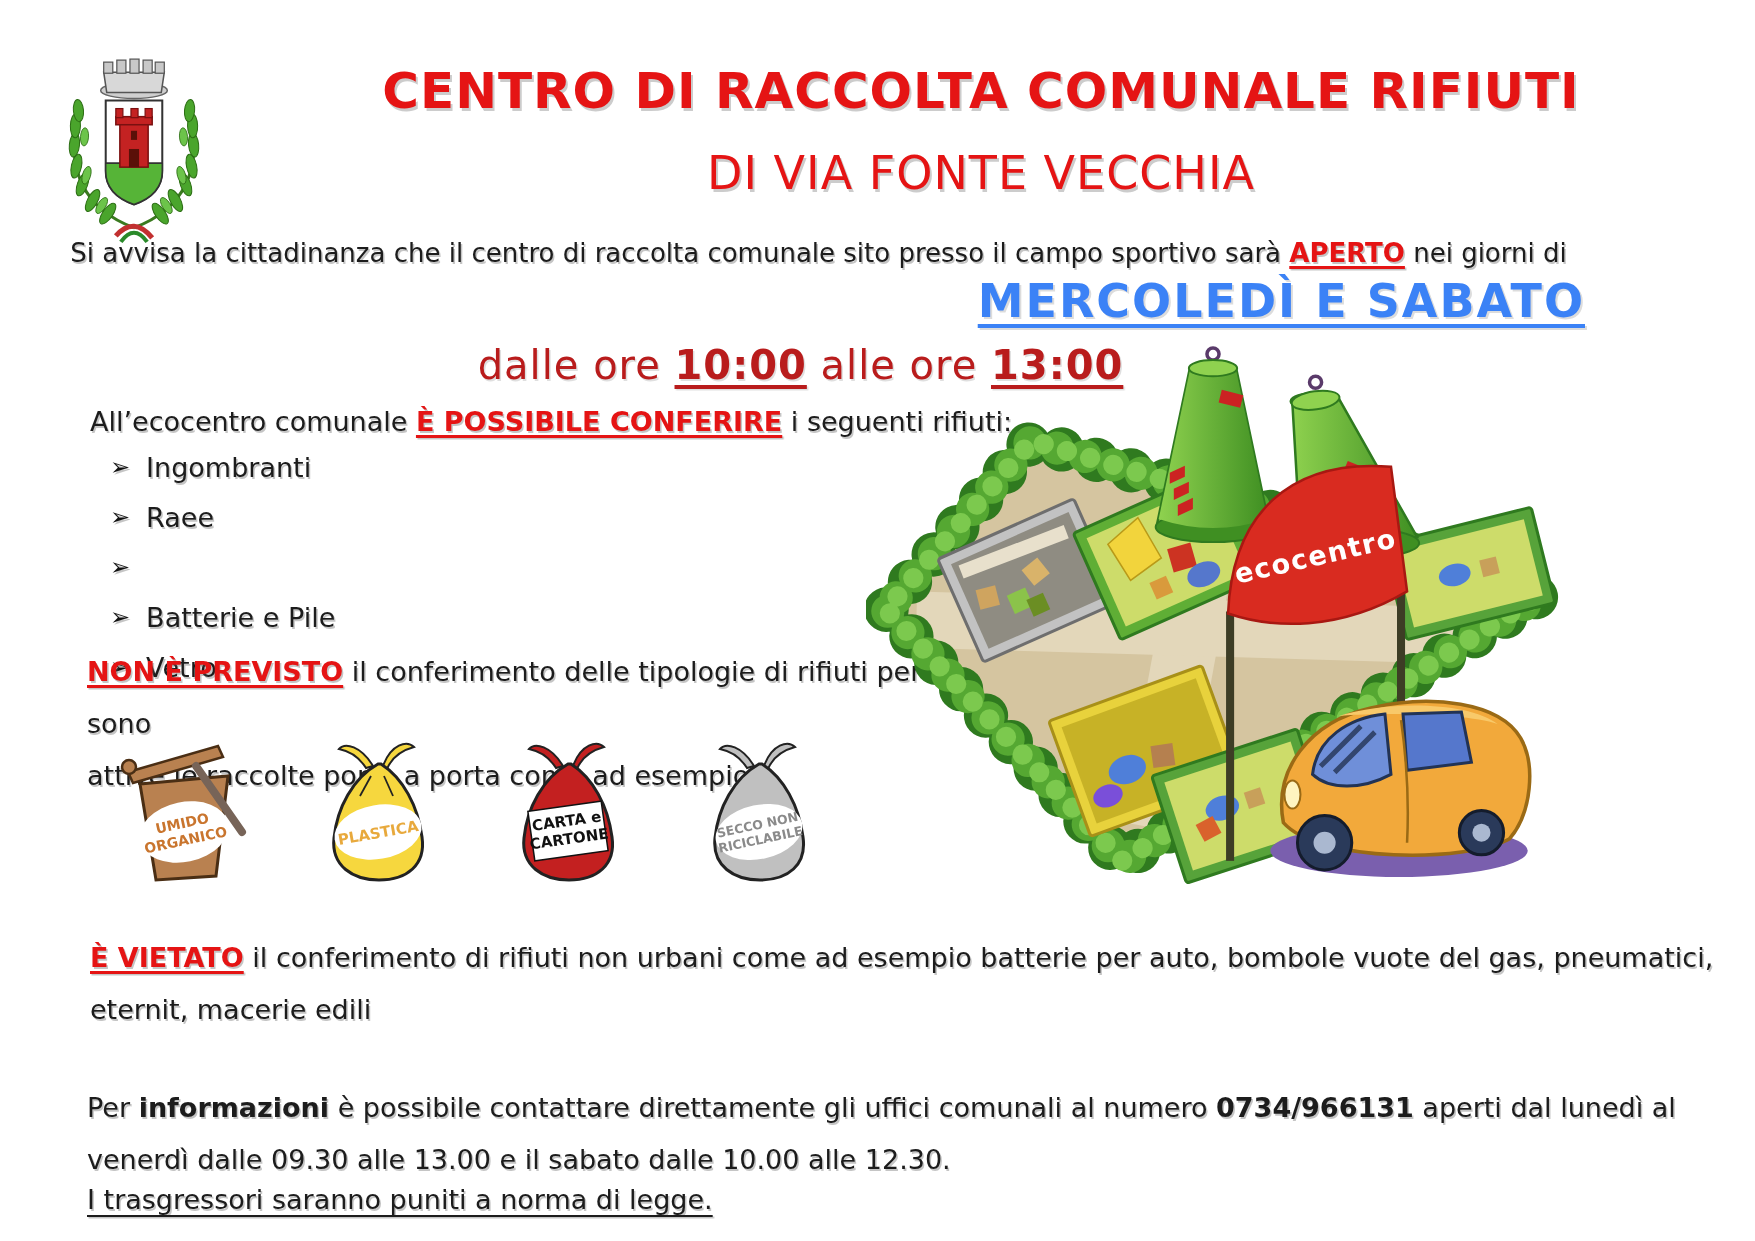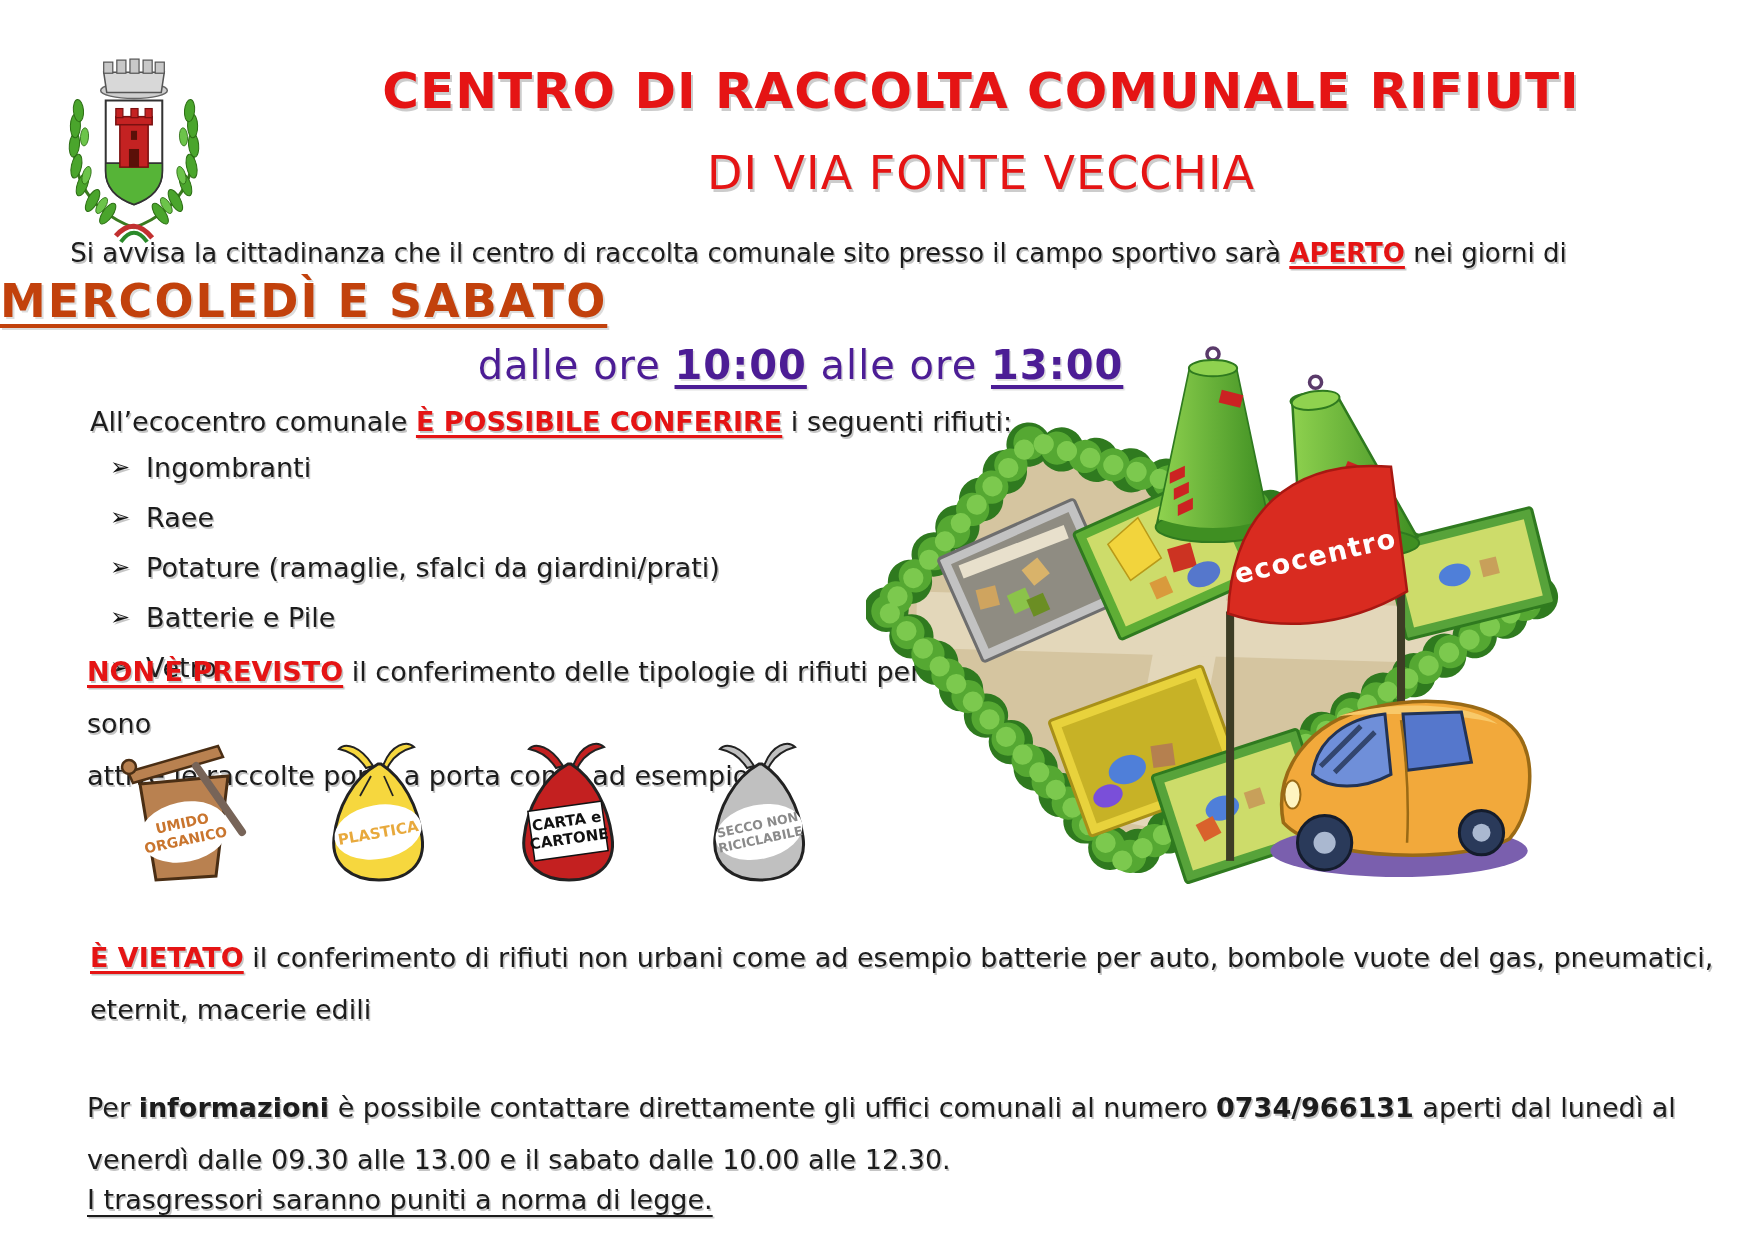--- a/index.html
+++ b/index.html
@@ -17,28 +17,28 @@
   .title2{
     margin-top:26px;font-size:46px;font-weight:normal;letter-spacing:1px;color:#e51414;white-space:nowrap;
     text-shadow:2px 3px 0 rgba(110,110,110,.35);
   }
   .hand{text-shadow:1.5px 1.5px 0 rgba(90,90,90,.35);padding-left:32px;}
   .intro{
     position:absolute;left:0;right:150px;top:192px;text-align:center;font-size:26px;white-space:nowrap;
   }
   .red-hl{color:#e51414;font-weight:bold;text-decoration:underline;text-decoration-thickness:2.5px;text-underline-offset:4px;}
   .days{
-    position:absolute;left:0;right:170px;top:228px;text-align:left;
-    font-size:46px;font-weight:bold;color:#c2410c;letter-spacing:2px;
+    position:absolute;left:0;right:170px;top:228px;text-align:right;
+    font-size:46px;font-weight:bold;color:#3b82f6;letter-spacing:2px;
     text-shadow:2px 2px 0 rgba(140,140,140,.3);
   }
   .days .u{text-decoration:underline;text-decoration-thickness:4px;text-underline-offset:7px;}
   .hours{
     position:absolute;left:0;right:154px;top:296px;text-align:center;
-    font-size:40px;color:#4c1d95;letter-spacing:1px;text-shadow:1.5px 1.5px 0 rgba(150,150,150,.3);
+    font-size:40px;color:#b91c1c;letter-spacing:1px;text-shadow:1.5px 1.5px 0 rgba(150,150,150,.3);
   }
   .hours b{text-decoration:underline;text-decoration-thickness:3.5px;text-underline-offset:6px;}
   
   .allowed-lead{position:absolute;left:58px;top:360px;font-size:27px;white-space:nowrap;}
   .allowed-list{position:absolute;left:78px;top:396px;}
   .li{display:flex;align-items:center;height:50px;font-size:27px;}
   .li .bullet{font-size:24px;margin-right:16px;color:#111;}
   
   .excluded{position:absolute;left:55px;top:600px;font-size:27px;line-height:52px;width:900px;}
   .bags-row{position:absolute;left:100px;top:688px;width:748px;display:flex;justify-content:space-between;}
@@ -138,21 +138,20 @@
     <div class="li hand">
         <span class="bullet">➢</span>
         <span>Ingombranti</span>
       </div>
     <div class="li hand">
         <span class="bullet">➢</span>
         <span>Raee</span>
       </div>
     <div class="li hand">
         <span class="bullet">➢</span>
-        <span>Potature (ramaglie, sfalci da giardini/prati)</span>
       </div>
     <div class="li hand">
         <span class="bullet">➢</span>
         <span>Batterie e Pile</span>
       </div>
     <div class="li hand">
         <span class="bullet">➢</span>
         <span>Vetro</span>
       </div>
   </div>

